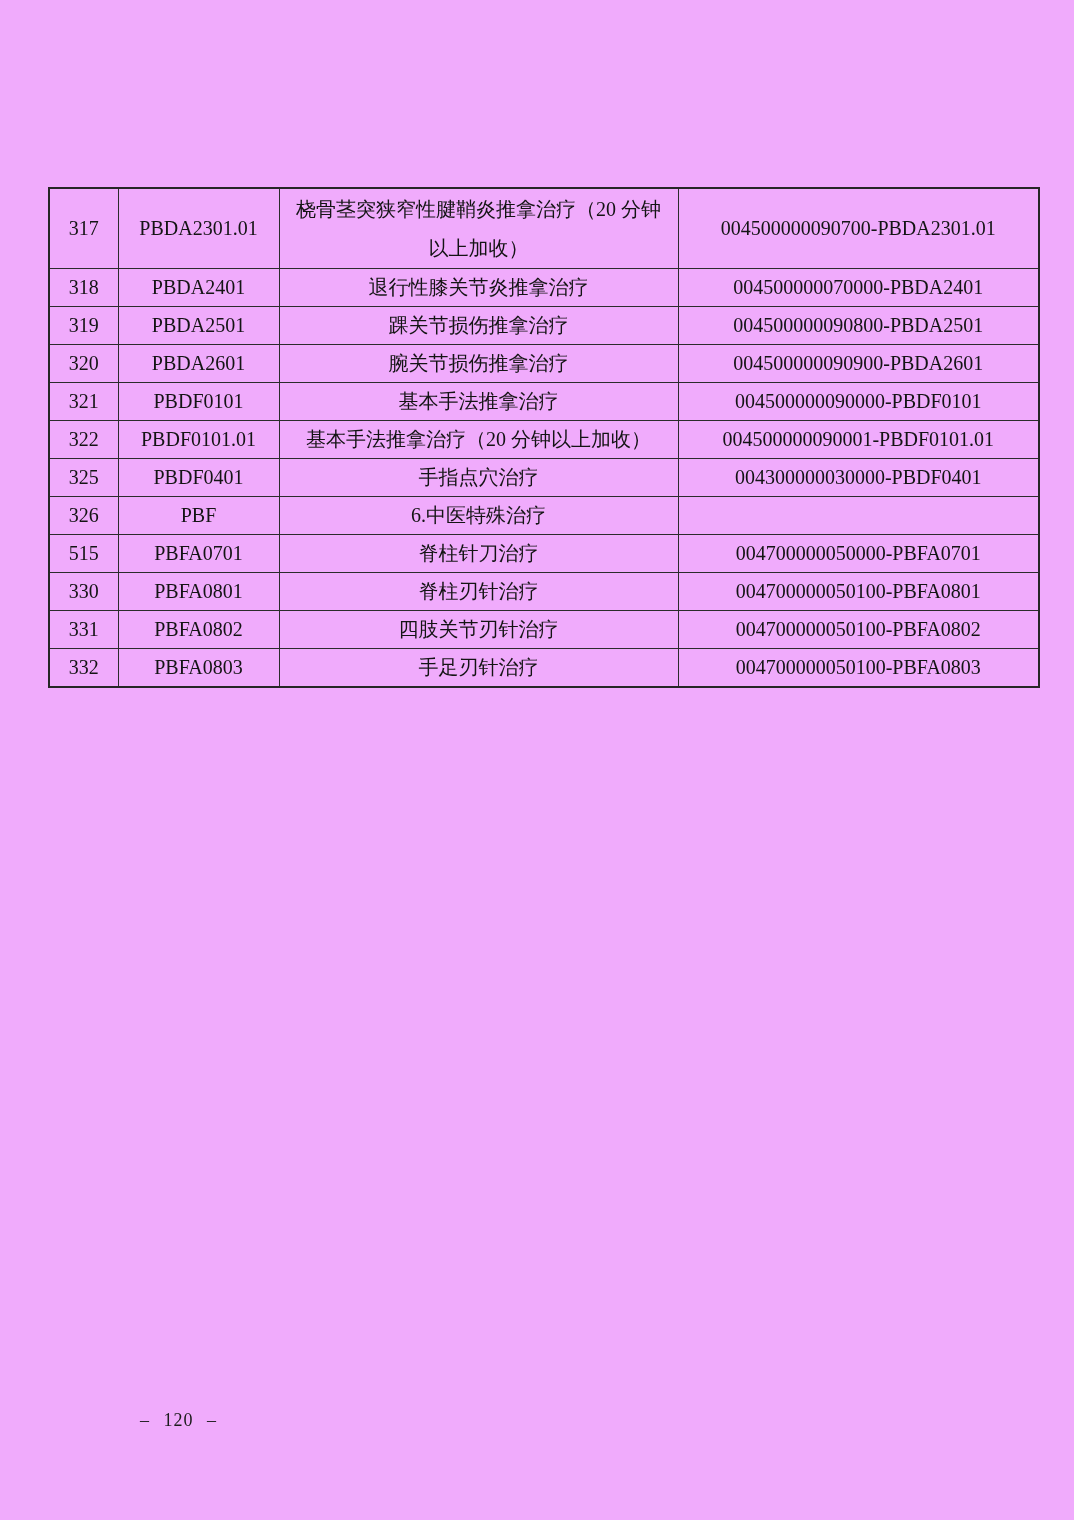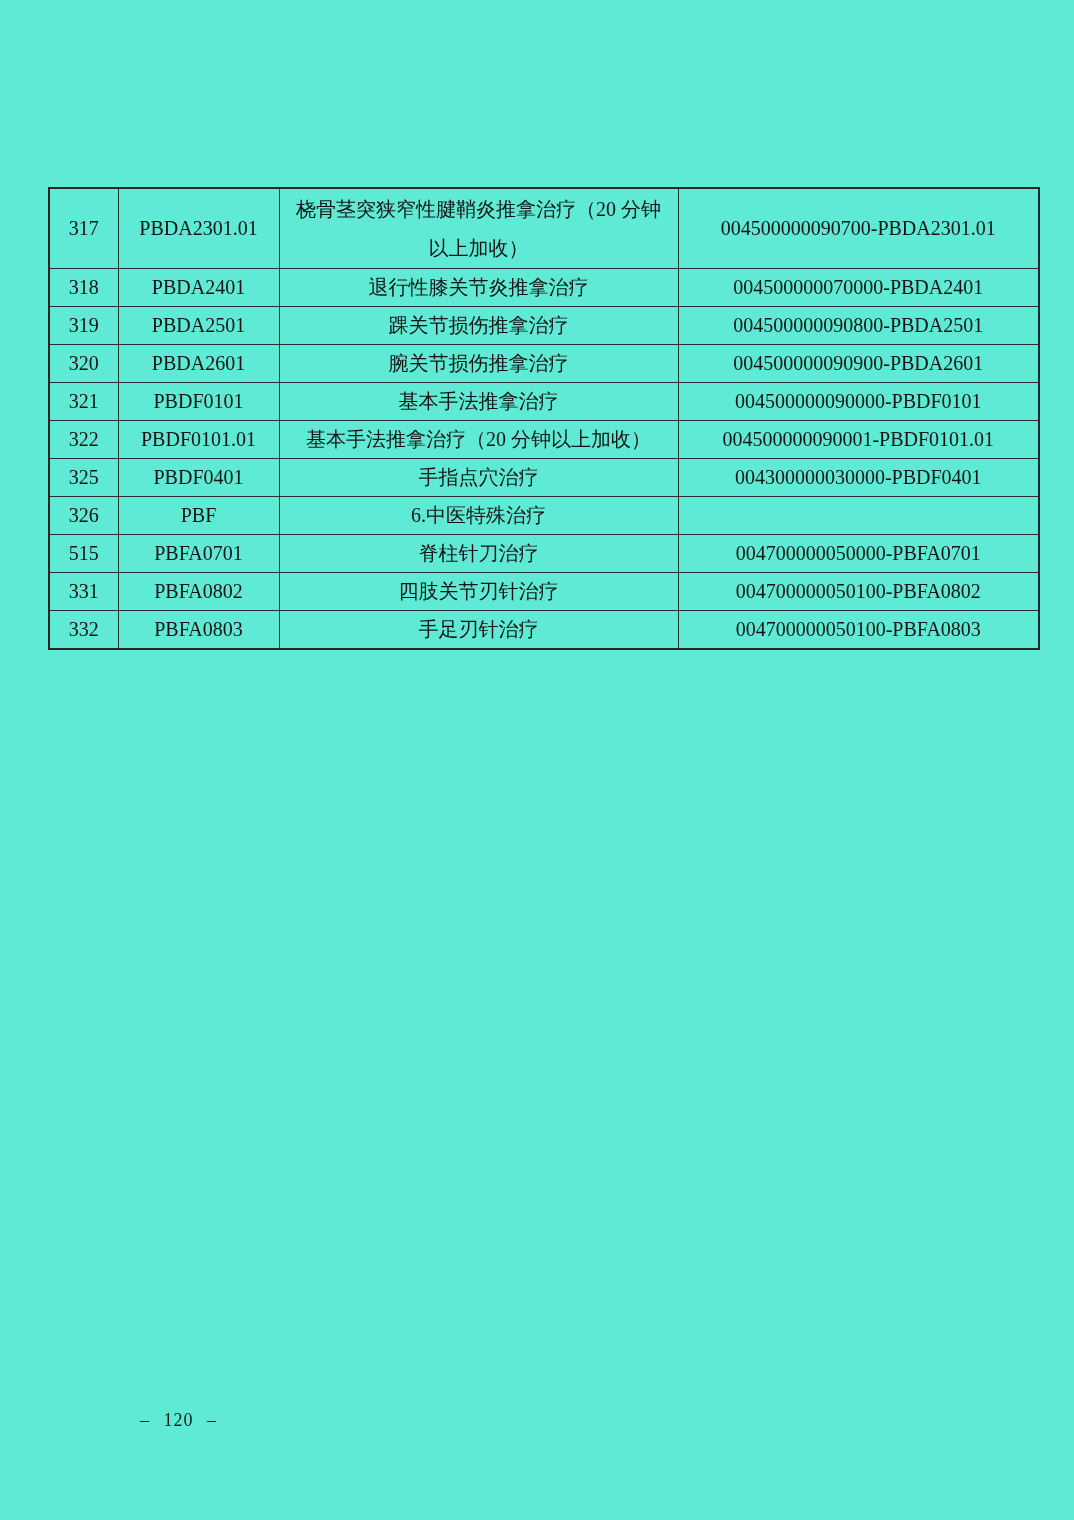--- a/index.html
+++ b/index.html
@@ -4,21 +4,21 @@
 <style>
   html, body {
     margin: 0;
     padding: 0;
     background: #ffffff;
   }
   .page {
     position: relative;
     width: 1074px;
     height: 1520px;
-    background: #5eead4;
+    background: #f0abfc;
     font-family: "Liberation Serif", "DejaVu Serif", serif;
     color: #141414;
     overflow: hidden;
   }
   table.code-table {
     position: absolute;
     left: 48px;
     top: 187px;
     width: 990px;
     border-collapse: collapse;
@@ -115,20 +115,26 @@
           <td>6.中医特殊治疗</td>
           <td></td>
         </tr>
         <tr>
           <td>515</td>
           <td>PBFA0701</td>
           <td>脊柱针刀治疗</td>
           <td>004700000050000-PBFA0701</td>
         </tr>
         <tr>
+          <td>330</td>
+          <td>PBFA0801</td>
+          <td>脊柱刃针治疗</td>
+          <td>004700000050100-PBFA0801</td>
+        </tr>
+        <tr>
           <td>331</td>
           <td>PBFA0802</td>
           <td>四肢关节刃针治疗</td>
           <td>004700000050100-PBFA0802</td>
         </tr>
         <tr>
           <td>332</td>
           <td>PBFA0803</td>
           <td>手足刃针治疗</td>
           <td>004700000050100-PBFA0803</td>

